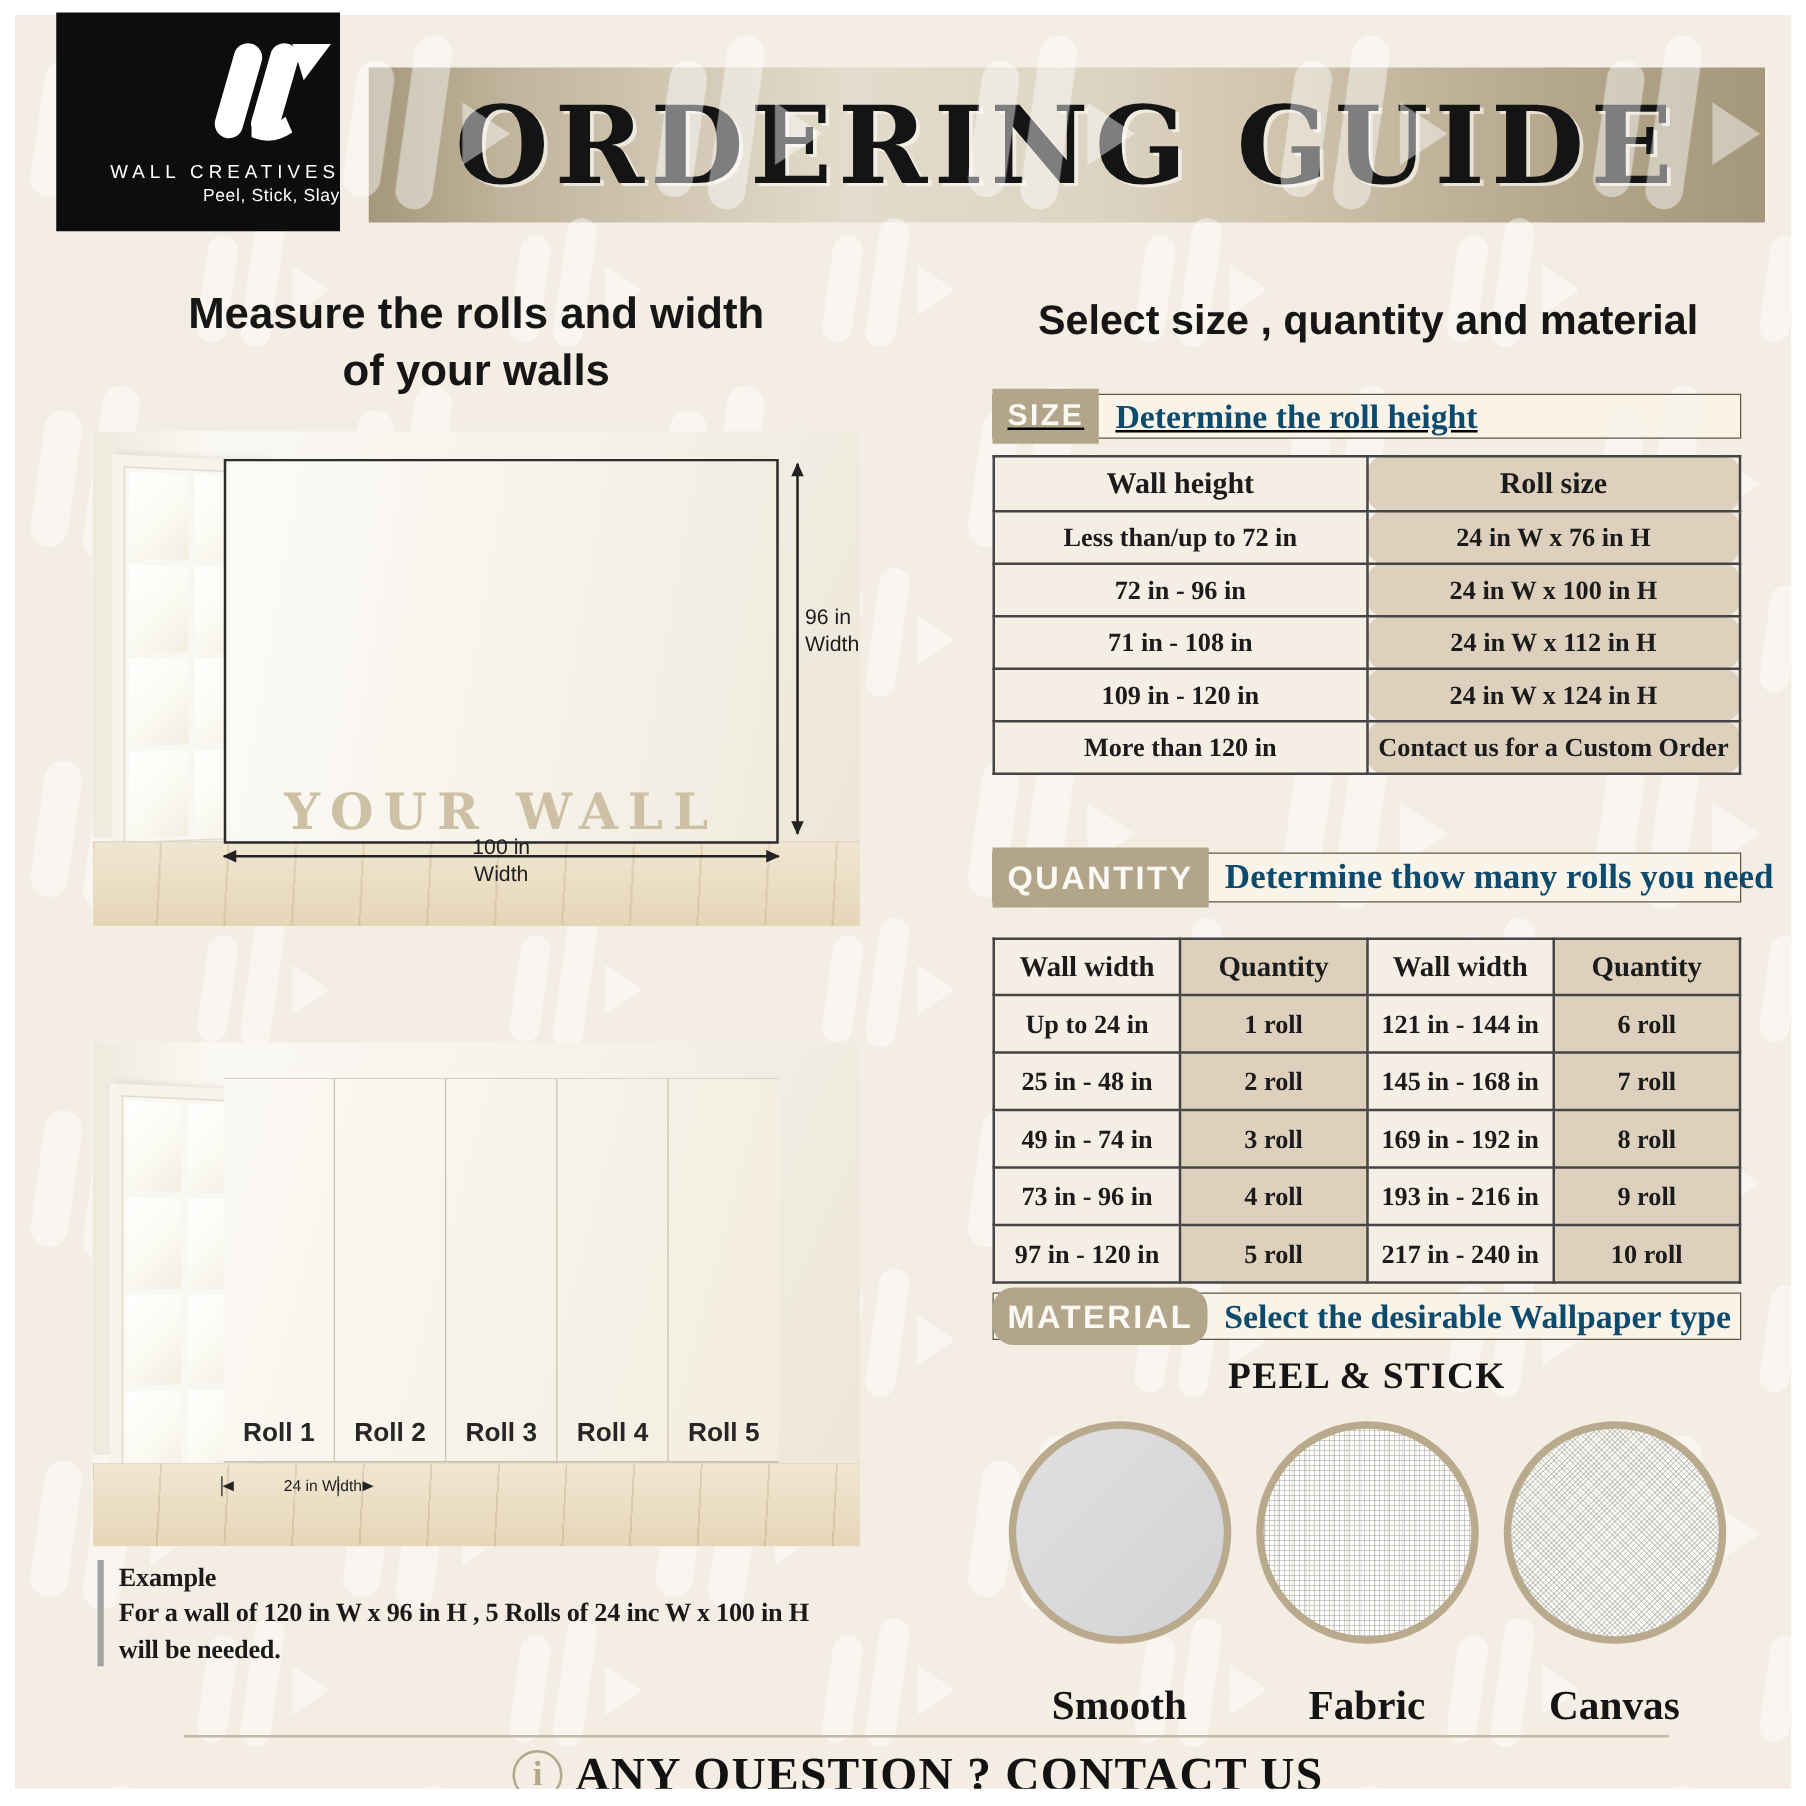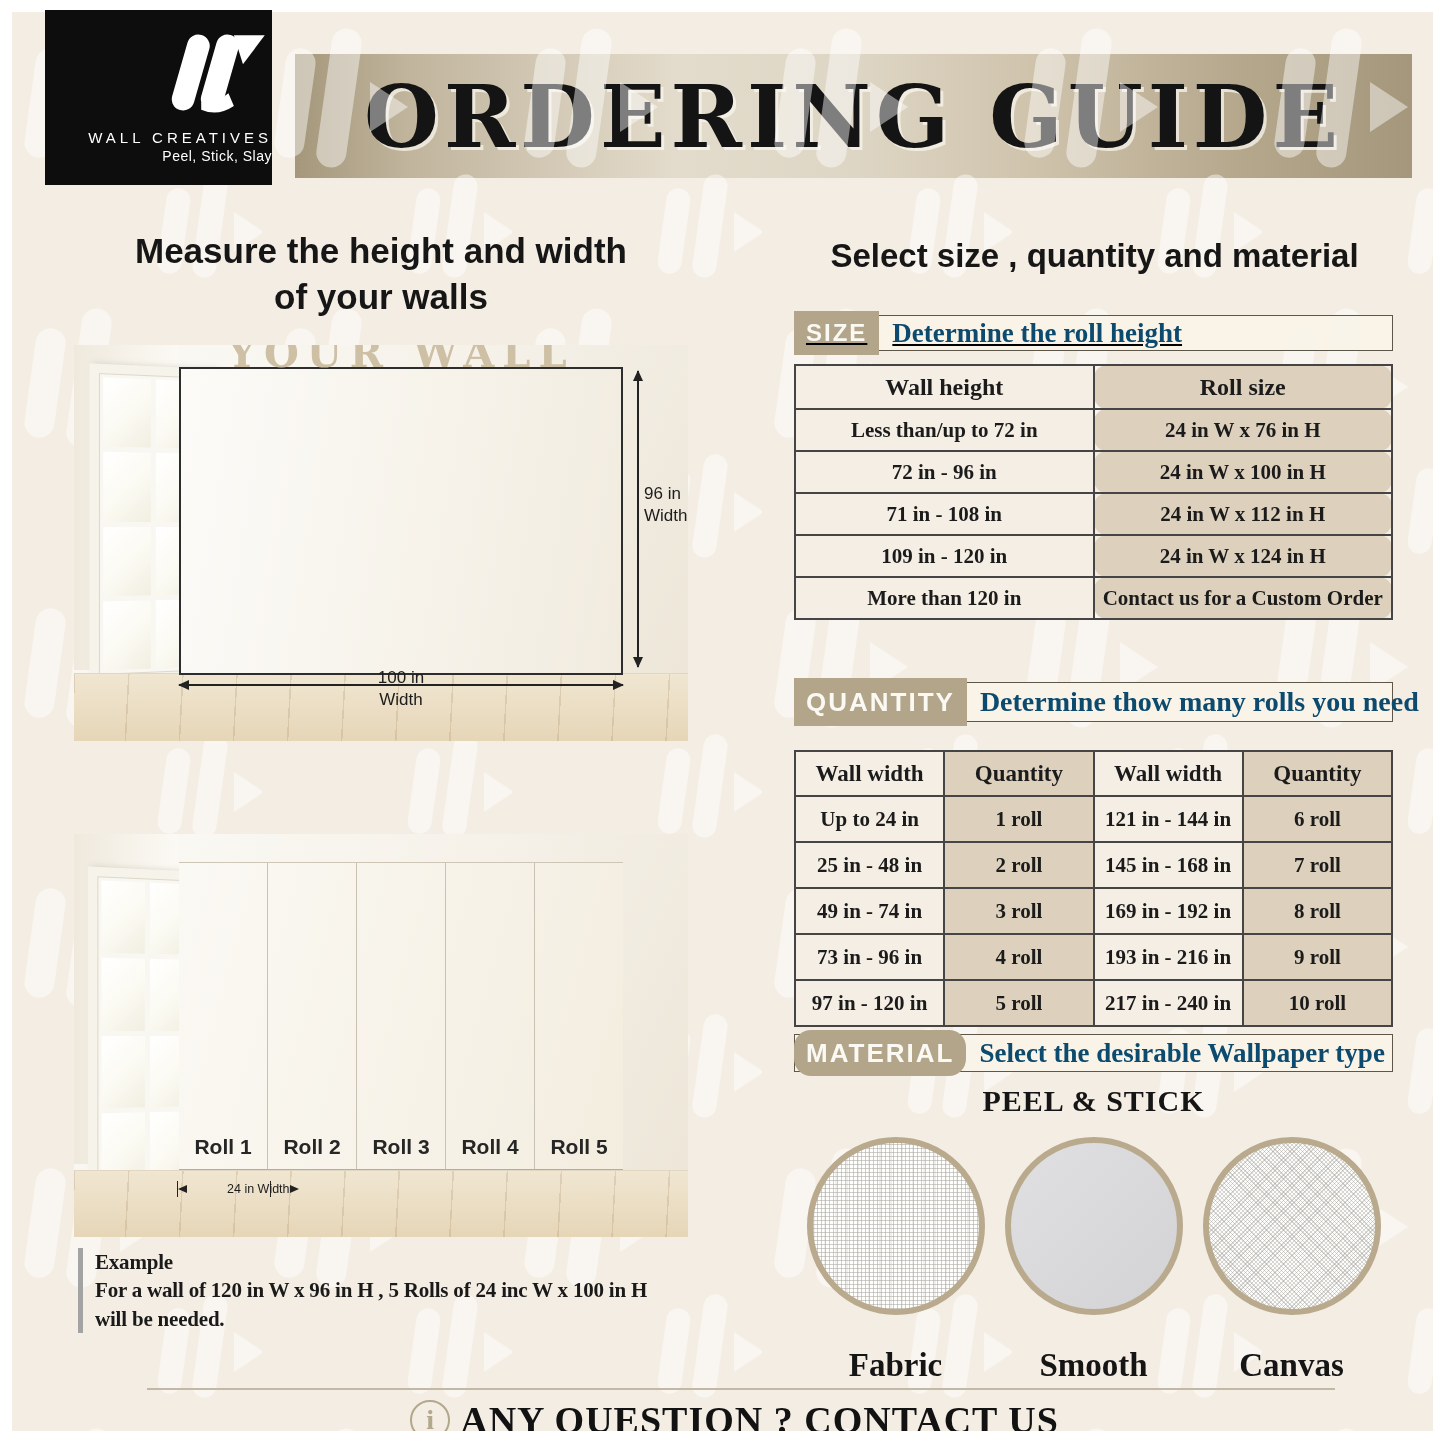--- a/index.html
+++ b/index.html
@@ -152,21 +152,21 @@
       linear-gradient(180deg,#f0e6d1 0%,#e6d6b8 100%);
     border-top:1px solid #e0d6c2;
   }
   .floor1 { height:68px; }
   .floor2 { height:67px; }
 
   .wall-outline {
     position:absolute; left:105px; top:22px; width:444px; height:308px;
     border:2px solid #2d2d2d;
     background:linear-gradient(100deg,#fcfbf8 0%,#f6f2e9 60%,#f1ebdf 100%);
-    display:flex; align-items:flex-start; justify-content:center;
+    display:flex; align-items:flex-end; justify-content:center;
   }
   .your-wall {
     font-family:"DejaVu Serif","Liberation Serif",serif; font-weight:bold;
     font-size:40px; letter-spacing:8px; color:#cdc0a4; white-space:nowrap;
     margin-top:-40px;
   }
   
   .v-arrow { position:absolute; width:0; border-left:2px solid #222; }
   .v-arrow .ah-up   { position:absolute; left:-6px; top:-1px;   width:0; height:0; border-left:5px solid transparent; border-right:5px solid transparent; border-bottom:11px solid #222; }
   .v-arrow .ah-down { position:absolute; left:-6px; bottom:-1px; width:0; height:0; border-left:5px solid transparent; border-right:5px solid transparent; border-top:11px solid #222; }
@@ -246,21 +246,21 @@
             <rect x="150" y="176" width="24" height="86" rx="12" transform="rotate(8 162 219)"></rect>
             <rect x="186" y="162" width="24" height="104" rx="12" transform="rotate(8 198 214)"></rect>
             <polygon points="222,200 252,220 222,240"></polygon>
           </g>
         </pattern>
       </defs>
       <rect width="100%" height="100%" fill="url(#wmp)"></rect>
     </svg>
 
     <div class="heading heading-left">
-      <div>Measure the height and width</div>
+      <div>Measure the rolls and width</div>
       <div>of your walls</div>
     </div>
     <div class="heading heading-right">Select size , quantity and material</div>
 
     <div class="room room1">
       <div class="sidewall"></div>
       <div class="window w1">
         <div class="pane"></div>
           <div class="pane"></div>
         <div class="pane"></div>
@@ -417,26 +417,26 @@
         </tbody>
       </table>
 
     <div class="strip strip-material">
       <div class="badge">MATERIAL</div>
       <div class="strip-title">Select the desirable Wallpaper type</div>
     </div>
     <div class="peel-stick">PEEL &amp; STICK</div>
     <div class="material-row" id="material-options">
         <div class="material-option">
+          <div class="swatch tex-smooth"></div>
+          <div class="material-label">Smooth</div>
+        </div>
+        <div class="material-option">
           <div class="swatch tex-fabric"></div>
           <div class="material-label">Fabric</div>
-        </div>
-        <div class="material-option">
-          <div class="swatch tex-smooth"></div>
-          <div class="material-label">Smooth</div>
         </div>
         <div class="material-option">
           <div class="swatch tex-canvas"></div>
           <div class="material-label">Canvas</div>
         </div>
       </div>
 
     <div class="footer-divider"></div>
     <div class="footer">
       <div class="info-icon">i</div>

